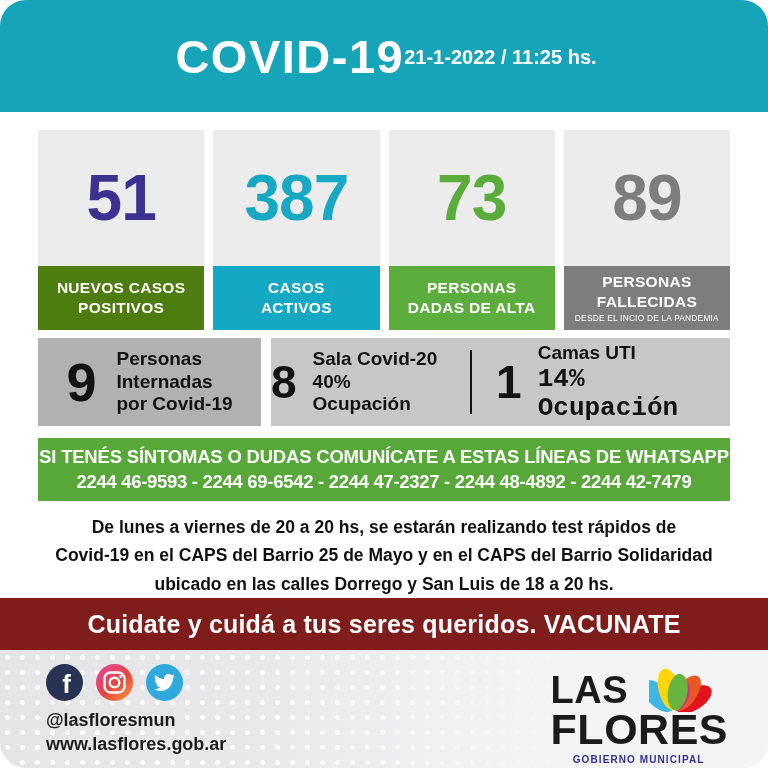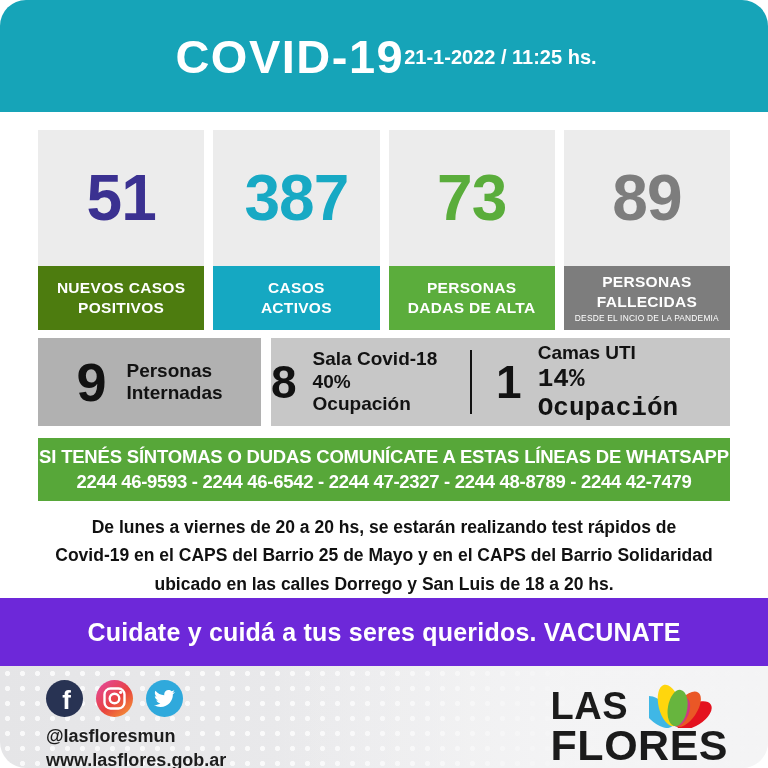--- a/index.html
+++ b/index.html
@@ -120,22 +120,22 @@
     text-align: center;
     color: #111111;
     font-size: 17.5px;
     font-weight: 800;
     line-height: 1.62;
   }
 
   
   .vaccine-banner {
     flex: 0 0 auto;
-    height: 68px;
-    background: #6d28d9;
+    height: 52px;
+    background: #7f1d1d;
     color: #ffffff;
     display: flex;
     align-items: center;
     justify-content: center;
     font-size: 25px;
     font-weight: 800;
     letter-spacing: 0.2px;
   }
 
   
@@ -239,46 +239,47 @@
 
     </div>
 
     <div class="hospital">
 
       <div class="hosp-box hosp-left">
         <div class="hosp-bignum">9</div>
         <div class="hosp-lines">
           <div>Personas</div>
           <div>Internadas</div>
+          <div>por Covid-19</div>
         </div>
       </div>
 
       <div class="hosp-box hosp-right">
         <div class="hosp-group">
           <div class="hosp-num">8</div>
           <div class="hosp-lines">
-            <div>Sala Covid-18</div>
+            <div>Sala Covid-20</div>
             <div>40% Ocupación</div>
           </div>
         </div>
         <div class="hosp-divider"></div>
         <div class="hosp-group">
           <div class="hosp-num">1</div>
           <div class="hosp-lines">
             <div>Camas UTI</div>
             <div class="hosp-line-lg">14% Ocupación</div>
           </div>
         </div>
       </div>
 
     </div>
 
     <div class="whatsapp">
       <div class="wa-line1">SI TENÉS SÍNTOMAS O DUDAS COMUNÍCATE A ESTAS LÍNEAS DE WHATSAPP</div>
-      <div class="wa-line2">2244 46-9593 - 2244 46-6542 - 2244 47-2327 - 2244 48-8789 - 2244 42-7479</div>
+      <div class="wa-line2">2244 46-9593 - 2244 69-6542 - 2244 47-2327 - 2244 48-4892 - 2244 42-7479</div>
     </div>
 
     <div class="announcement">
       <div>De lunes a viernes de 20 a 20 hs, se estarán realizando test rápidos de</div>
       <div>Covid-19 en el CAPS del Barrio 25 de Mayo y en el CAPS del Barrio Solidaridad</div>
       <div>ubicado en las calles Dorrego y San Luis de 18 a 20 hs.</div>
     </div>
 
   </div>
 

